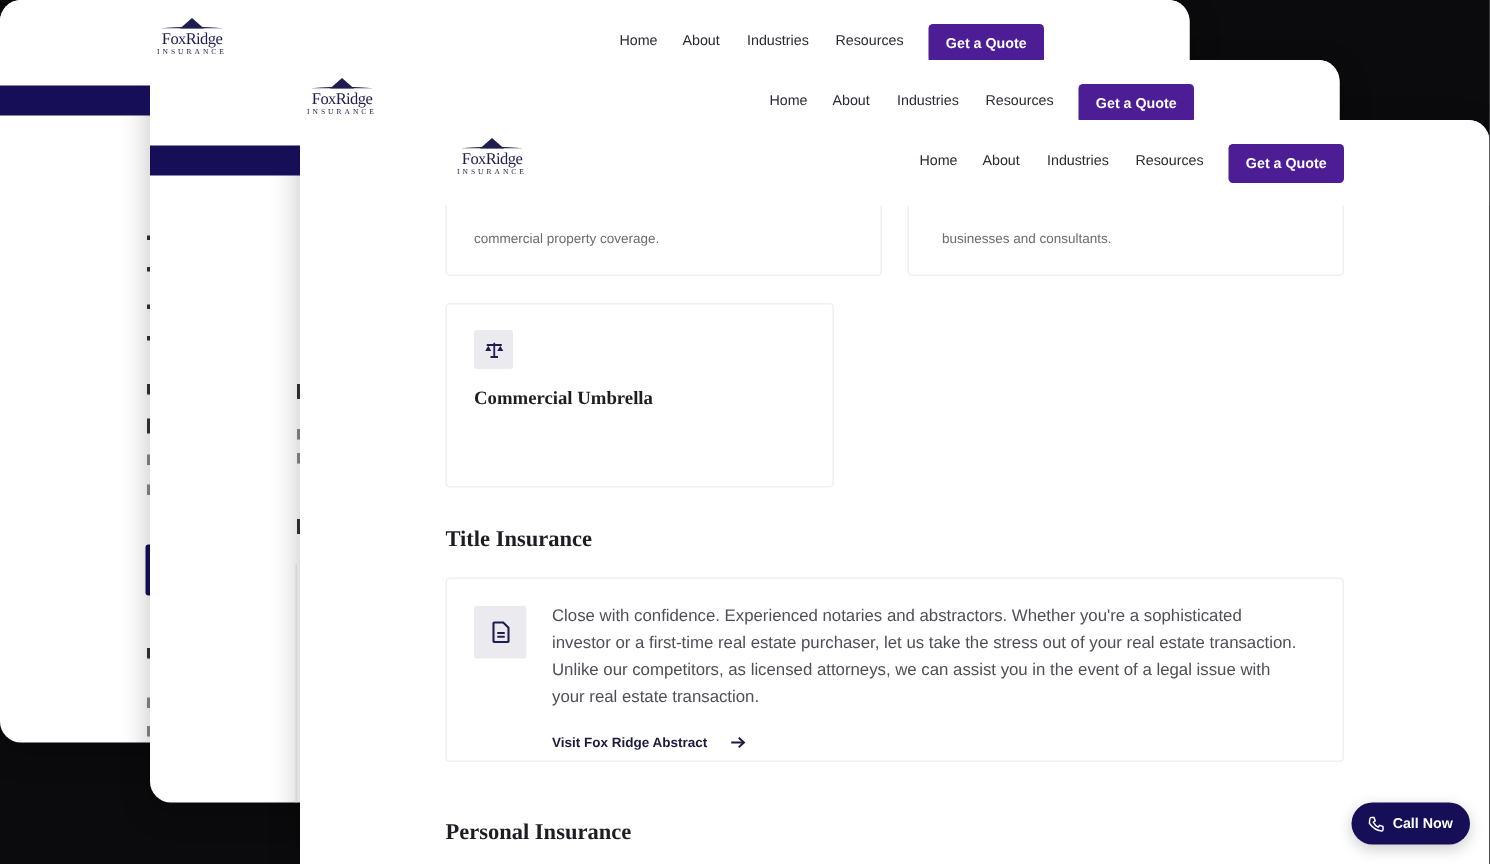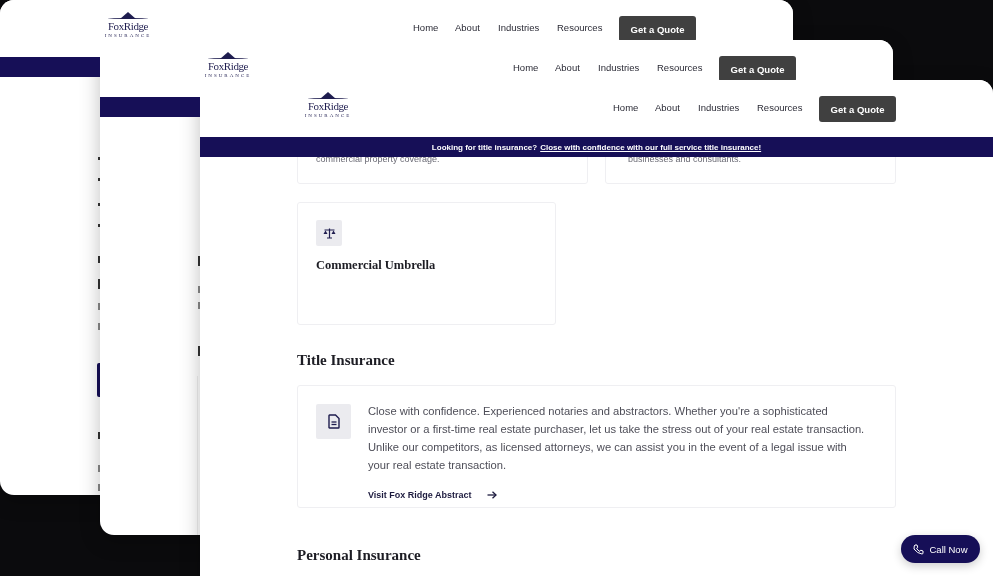--- a/index.html
+++ b/index.html
@@ -13,36 +13,36 @@
 
   .nav { position: absolute; left: 0; top: 0; width: 813px; height: 57px; background: #fff; z-index: 3; }
   .logo { position: absolute; left: 102px; top: 12px; width: 52px; height: 30px; }
   .logo .mtn { position: absolute; left: 18px; top: 0; width: 0; height: 0; border-left: 8px solid transparent; border-right: 8px solid transparent; border-bottom: 7px solid #1f1d4f; }
   .logo .roof { position: absolute; left: 6px; top: 6px; width: 40px; height: 2px; border-top: 1px solid #1f1d4f; border-radius: 50% 50% 0 0; }
   .logo .name { position: absolute; left: 0; top: 8px; width: 52px; text-align: center; font-family: "Liberation Serif", serif; font-size: 11px; letter-spacing: -0.4px; color: #1f1d4f; line-height: 12px; }
   .logo .sub { position: absolute; left: 0; top: 21px; width: 52px; text-align: center; font-family: "Liberation Serif", serif; font-size: 5px; letter-spacing: 2px; color: #1f1d4f; line-height: 6px; }
 
   .menu { position: absolute; top: 22px; display: flex; gap: 0; font-size: 9.5px; color: #2a2a35; }
   .menu a { position: absolute; white-space: nowrap; text-decoration: none; color: #2a2a35; }
-  .quote-btn { position: absolute; left: 619px; top: 16px; width: 77px; height: 26px; background: #404040; color: #fff; border-radius: 3px; font-size: 9.5px; font-weight: bold; display: flex; align-items: center; justify-content: center; }
+  .quote-btn { position: absolute; left: 619px; top: 16px; width: 77px; height: 26px; background: #4c1d95; color: #fff; border-radius: 3px; font-size: 9.5px; font-weight: bold; display: flex; align-items: center; justify-content: center; }
 
   .banner { position: absolute; left: 0; top: 57px; width: 793px; height: 20px; background: #160f57; color: #fff; font-size: 8px; font-weight: bold; display: flex; align-items: center; justify-content: center; z-index: 3; }
   .banner u { margin-left: 3px; }
 
   
   .content { position: absolute; left: 0; top: 0; width: 793px; height: 520px; z-index: 1; }
   .card { position: absolute; background: #fff; border: 1px solid #efeff2; border-radius: 3px; }
   .card .desc { font-size: 9px; color: #6b6b75; line-height: 14.5px; }
   .icon-box { position: absolute; width: 26px; height: 26px; background: #ebebef; border-radius: 2px; display: flex; align-items: center; justify-content: center; }
   .card-title { position: absolute; font-family: "Liberation Serif", serif; font-weight: bold; font-size: 12.5px; color: #1d1d24; }
   .section-title { position: absolute; font-family: "Liberation Serif", serif; font-weight: bold; font-size: 15px; color: #1d1d24; }
   .title-body { position: absolute; left: 70px; top: 16px; width: 500px; font-size: 11.2px; color: #4e4e58; line-height: 18px; }
   .visit-link { position: absolute; left: 70px; top: 104px; font-size: 9px; font-weight: bold; color: #1d1b3f; display: flex; align-items: center; gap: 15px; }
 
-  .call-btn { position: absolute; left: 901px; top: 535px; width: 79px; height: 28px; border-radius: 14px; background: #160f57; color: #fff; font-size: 9.5px; font-weight: normal; display: flex; align-items: center; justify-content: center; gap: 5px; z-index: 10; box-shadow: 0 3px 10px rgba(0,0,0,0.2); }
+  .call-btn { position: absolute; left: 901px; top: 535px; width: 79px; height: 28px; border-radius: 14px; background: #160f57; color: #fff; font-size: 9.5px; font-weight: bold; display: flex; align-items: center; justify-content: center; gap: 5px; z-index: 10; box-shadow: 0 3px 10px rgba(0,0,0,0.2); }
 
   .ghost-text { position: absolute; width: 3px; height: 7px; background: #333; }
 </style>
 </head>
 <body>
 
 <div class="stage">
 
   <div class="win w1">
     <div class="nav">
@@ -152,24 +152,20 @@
         <div class="sub">INSURANCE</div>
       </div>
       <div class="menu">
         <a style="left:413px">Home</a>
         <a style="left:455px">About</a>
         <a style="left:498px">Industries</a>
         <a style="left:557px">Resources</a>
       </div>
       <div class="quote-btn">Get a Quote</div>
     </div>
-    <div class="banner">
-      <span>Looking for title insurance?</span>
-      <u>Close with confidence with our full service title insurance!</u>
-    </div>
   </div>
 
   <div class="call-btn">
     <svg width="11" height="11" viewBox="0 0 11 11">
       <path d="M2 1 L4 1 L4.8 3.2 L3.6 4.2 Q4.6 6.4 6.8 7.4 L7.8 6.2 L10 7 L10 9 Q10 10 9 10 Q4.5 9.6 1 5 Q1 1 2 1 Z" fill="none" stroke="#ffffff" stroke-width="1"></path>
     </svg>
     <span>Call Now</span>
   </div>
 </div>
 

